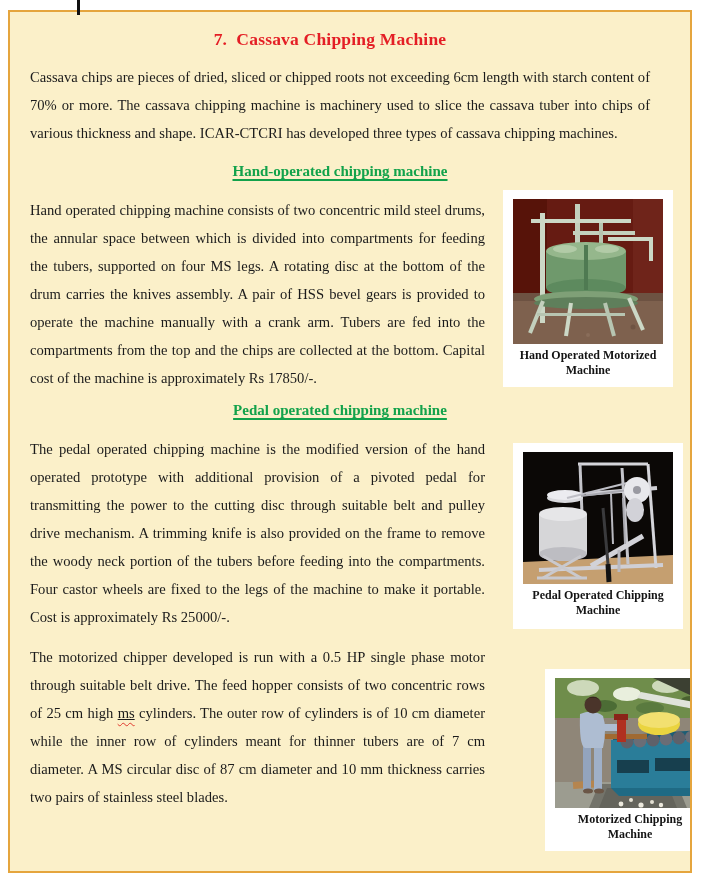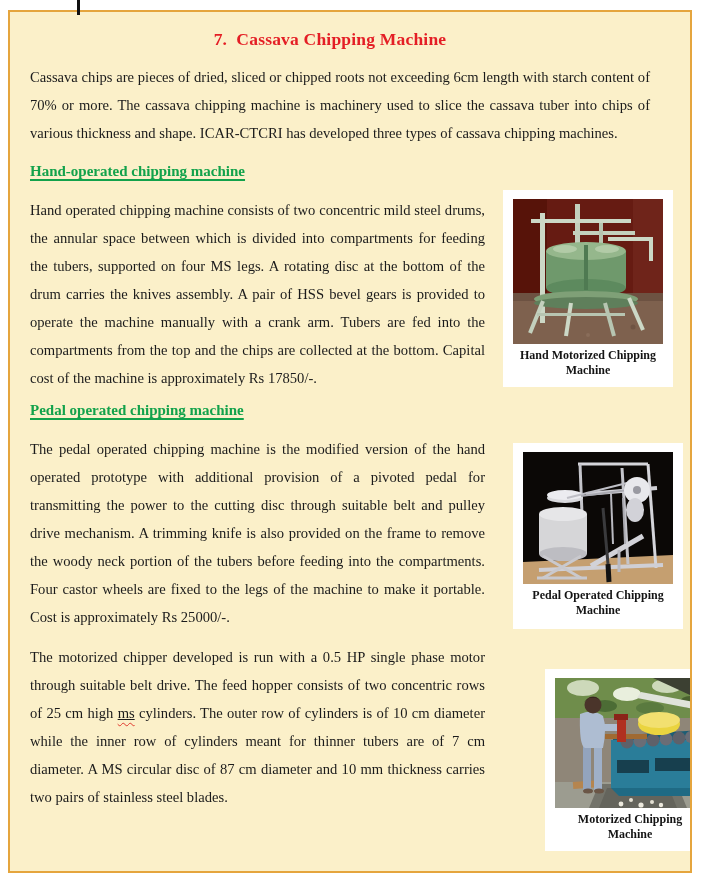--- a/index.html
+++ b/index.html
@@ -11,21 +11,21 @@
         font-family:"Liberation Serif", "DejaVu Serif", serif;color:var(--ink);}
   .cursor-mark{position:absolute;left:77px;top:0;width:3px;height:15px;background:#101010;z-index:5;}
   .frame{position:absolute;left:8px;top:10px;width:684px;height:863px;
          background:var(--cream);border:2px solid var(--border);overflow:hidden;}
   .content{padding:0 40px 0 20px;}
   .title{font-size:17.5px;font-weight:bold;color:var(--red);text-align:center;
          margin:17px 20px 13px 0;white-space:pre-wrap;letter-spacing:.2px;}
   p.body{font-size:14.6px;line-height:28px;text-align:justify;color:var(--ink);}
   p.intro{margin-bottom:11px;}
   h2.sec{font-size:15px;line-height:26px;font-weight:bold;color:var(--green);
-         text-decoration:underline;text-decoration-thickness:1.5px;text-underline-offset:3px;margin:1px 0 0 0;}
+         text-decoration:underline;text-decoration-thickness:1.5px;text-underline-offset:3px;margin:1px 0 0 0;text-align:center;}
   .narrow{width:455px;margin-bottom:5px;margin-top:12px;}
   .u-word{text-decoration:underline;}
   .squiggle{text-decoration-line:underline;text-decoration-style:wavy;
             text-decoration-color:#e03a2e;text-decoration-thickness:1px;text-underline-offset:4px;}
   
   .card{position:absolute;background:#ffffff;width:170px;padding:9px 10px 8px;}
   .card1{left:493px;top:178px;height:197px;}
   .card2{left:503px;top:431px;height:186px;}
   .card3{left:495px;top:657px;height:182px;margin-left:40px;}
   .photo{display:block;width:150px;}
@@ -84,21 +84,21 @@
         <ellipse cx="73" cy="100" rx="52" ry="8" fill="#7fa077"></ellipse>
         <ellipse cx="73" cy="104" rx="52" ry="6" fill="#5f7f5b"></ellipse>
 
         <path d="M30 102 L17 134" stroke="#c3d0bd" stroke-width="4"></path>
         <path d="M58 104 L53 137" stroke="#ccd8c6" stroke-width="4"></path>
         <path d="M92 104 L101 137" stroke="#b7c5b1" stroke-width="4"></path>
         <path d="M116 99 L130 131" stroke="#ccd8c6" stroke-width="4"></path>
         <rect x="24" y="114" width="88" height="3" fill="#b7c5b1"></rect>
       </svg>
       <figcaption>
-        <div>Hand Motorized Chipping</div>
+        <div>Hand Operated Motorized</div>
         <div>Machine</div>
       </figcaption>
     </figure>
 
     <figure class="card card2">
       <svg class="photo" viewBox="0 0 150 132" height="132" role="img">
         <rect width="150" height="132" fill="#0b0806"></rect>
         <polygon points="0,110 150,103 150,132 0,132" fill="#c59f70"></polygon>
 
         <path d="M55 12 L125 12" stroke="#d5d5da" stroke-width="3"></path>

